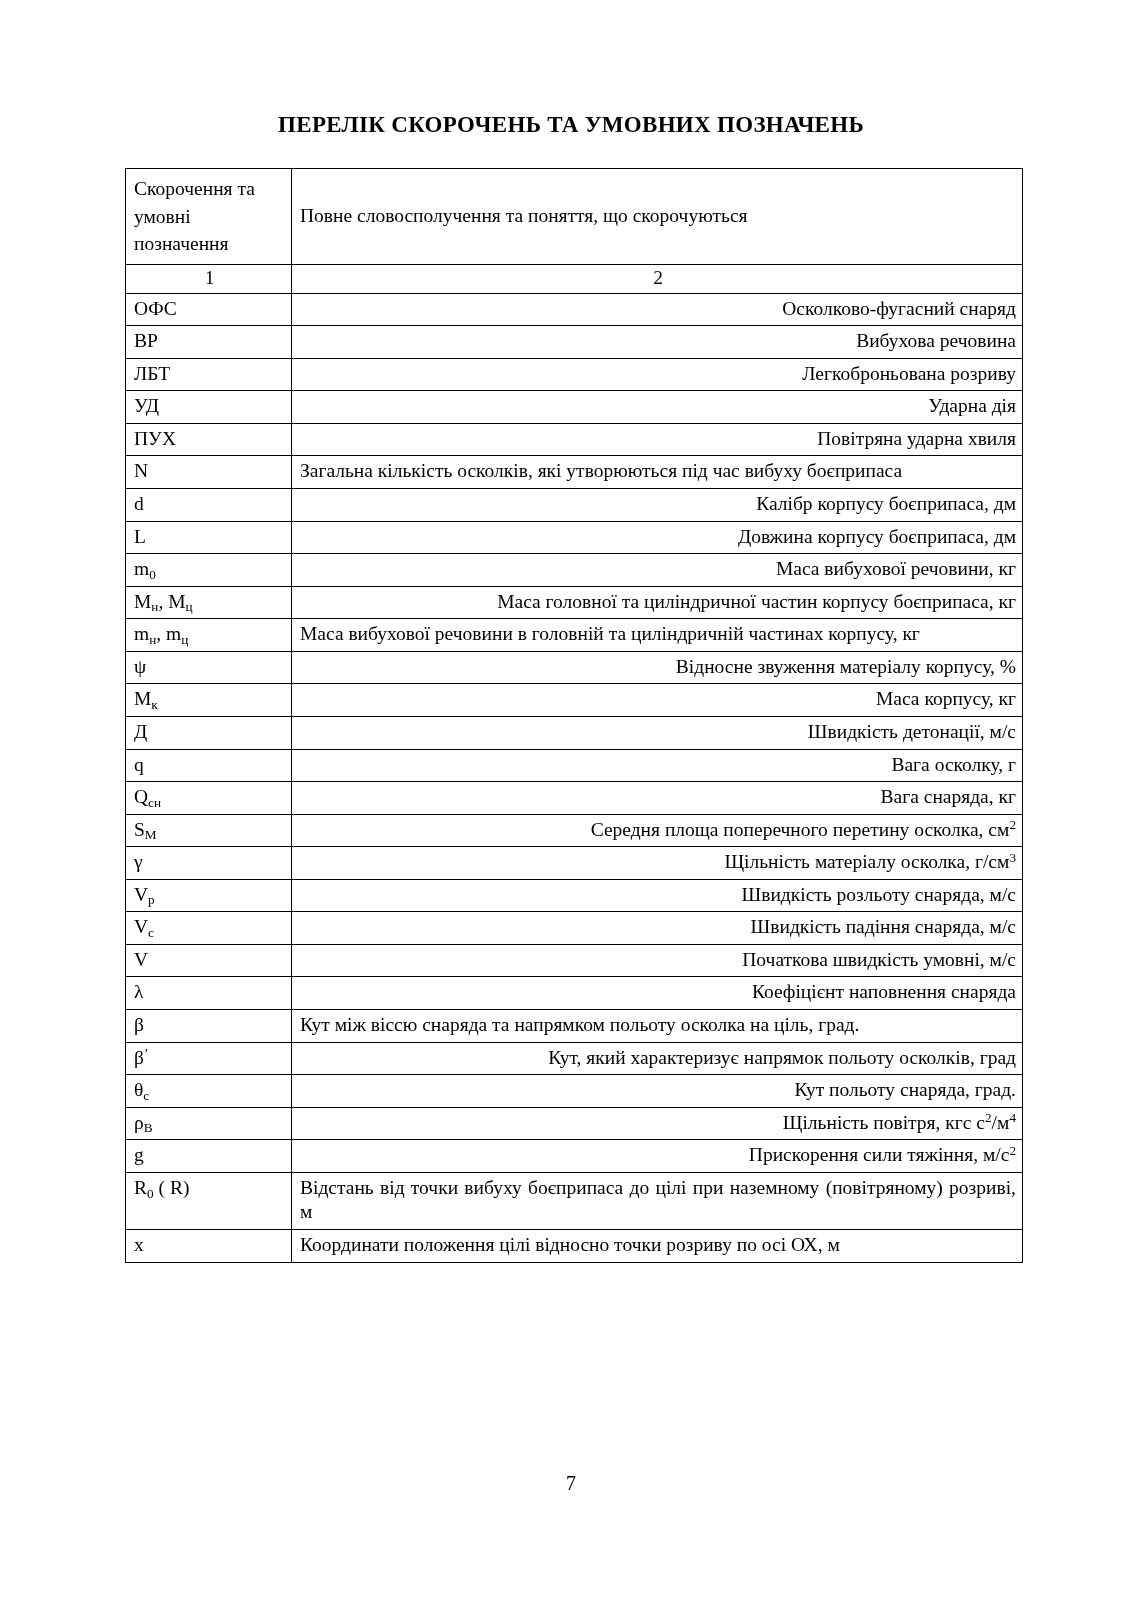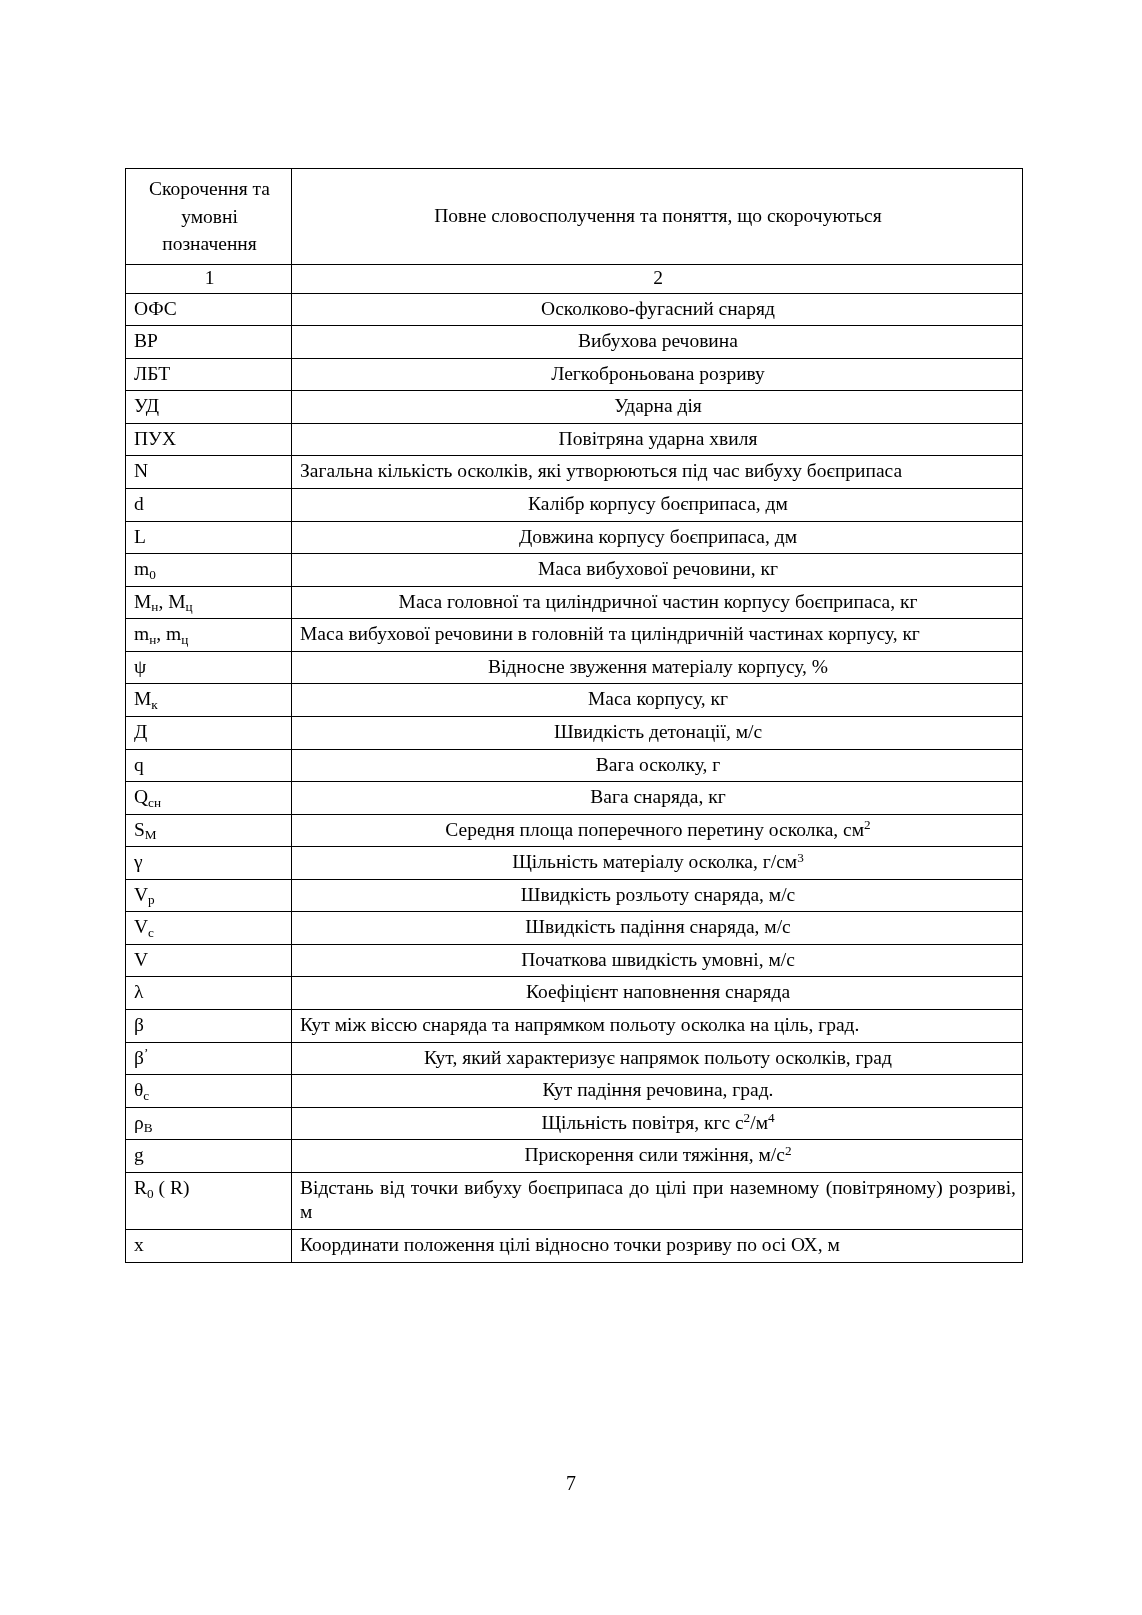--- a/index.html
+++ b/index.html
@@ -50,30 +50,30 @@
     padding: 3px 6px 4px 8px;
   }
   col.c-sym { width: 166px; }
   col.c-desc { width: 731px; }
 
   td.sym {
     text-align: left;
     white-space: nowrap;
   }
   td.desc {
-    text-align: center;
+    text-align: right;
   }
   td.desc.justify {
     text-align: justify;
     text-align-last: left;
     hyphens: none;
   }
   
   tr.head td {
-    text-align: center;
+    text-align: left;
     vertical-align: middle;
     padding-top: 6px;
     padding-bottom: 6px;
   }
   tr.head td.sym {
     white-space: normal;
     line-height: 1.42;
   }
   tr.numrow td {
     text-align: center;
@@ -101,20 +101,21 @@
     width: 1142px;
     text-align: center;
     font-size: 20px;
   }
 </style>
 </head>
 <body>
 
 <div class="page">
 
+  <div class="doc-title">ПЕРЕЛІК СКОРОЧЕНЬ ТА УМОВНИХ ПОЗНАЧЕНЬ</div>
 
   <table class="abbr-table">
     <colgroup>
       <col class="c-sym">
       <col class="c-desc">
     </colgroup>
     <tbody id="table-body">
       <tr class="head">
         <td class="sym">Скорочення та умовні позначення</td>
         <td class="desc">Повне словосполучення та поняття, що скорочуються</td>
@@ -214,21 +215,21 @@
         <tr>
           <td class="sym">β</td>
           <td class="desc justify">Кут між віссю снаряда та напрямком польоту осколка на ціль, град.</td>
         </tr>
         <tr>
           <td class="sym">β<sup>’</sup></td>
           <td class="desc">Кут, який характеризує напрямок польоту осколків, град</td>
         </tr>
         <tr>
           <td class="sym">θ<sub>c</sub></td>
-          <td class="desc">Кут падіння речовина, град.</td>
+          <td class="desc">Кут польоту снаряда, град.</td>
         </tr>
         <tr>
           <td class="sym">ρ<sub>В</sub></td>
           <td class="desc">Щільність повітря, кгс с<sup>2</sup>/м<sup>4</sup></td>
         </tr>
         <tr>
           <td class="sym">g</td>
           <td class="desc">Прискорення сили тяжіння, м/с<sup>2</sup></td>
         </tr>
         <tr>

